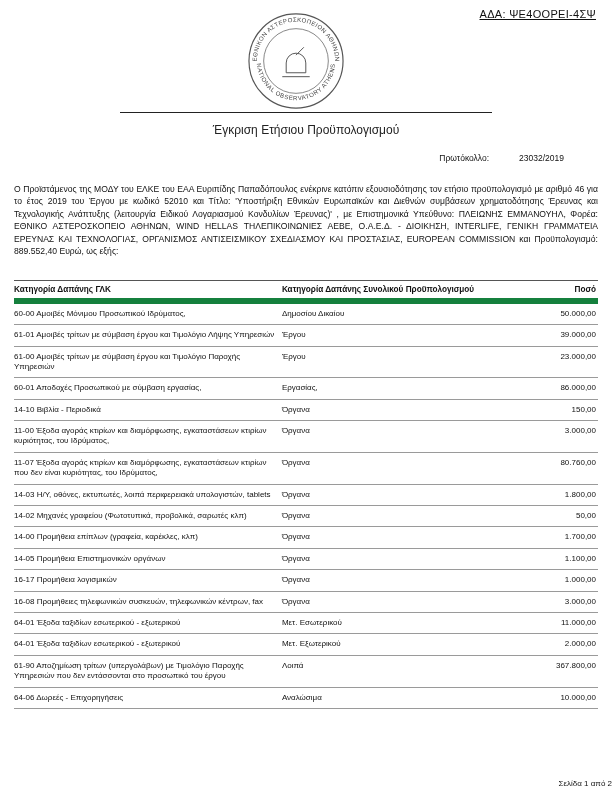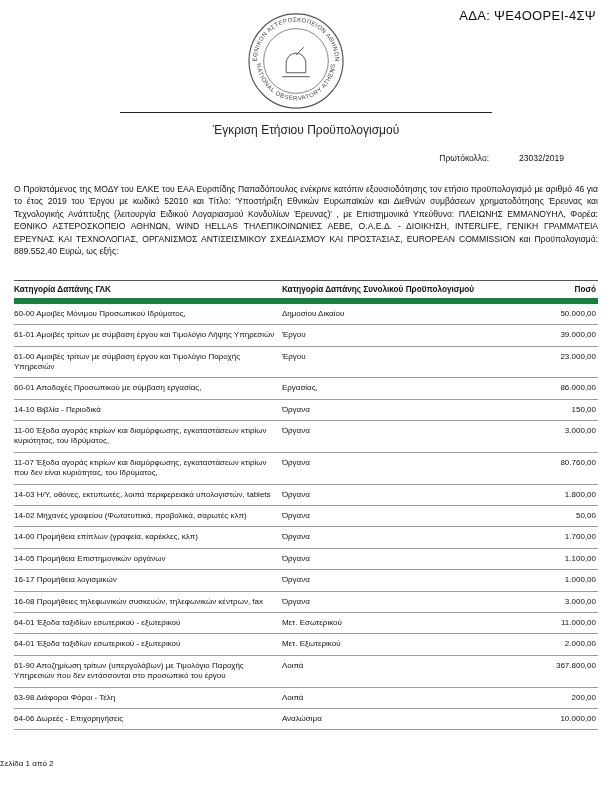--- a/index.html
+++ b/index.html
@@ -12,23 +12,24 @@
     color: #1a1a1a;
     overflow: hidden;
   }
 
   
   .header-zone { position: relative; height: 112px; }
   .ada {
     position: absolute;
     top: 8px;
     right: 16px;
-    font-size: 13px;
+    font-size: 11px;
     color: #111;
     letter-spacing: 0.3px;
+    text-decoration: underline;
   }
   .seal {
     position: absolute;
     left: 247px;
     top: 12px;
     width: 98px;
     height: 98px;
   }
   .stamp {
     position: absolute;
@@ -113,22 +114,22 @@
   }
   table.budget td.col-amount { text-align: right; white-space: nowrap; }
   .col-glk { width: 46%; }
   .col-cat { width: 40%; }
   .col-amount { width: 14%; }
 
   .footer {
     position: absolute;
     left: 0;
     right: 0;
-    bottom: 24px;
-    text-align: left;
+    bottom: 4px;
+    text-align: right;
     font-size: 8px;
     color: #111;
   }
 </style>
 </head>
 <body>
 
 <div class="page">
 
   <div class="header-zone">
@@ -266,25 +267,20 @@
     <td class="col-cat">Μετ. Εξωτερικού</td>
     <td class="col-amount">2.000,00</td>
   </tr>
 
   <tr>
     <td class="col-glk">61-90 Αποζημίωση τρίτων (υπεργολάβων) με Τιμολόγιο Παροχής Υπηρεσιών που δεν εντάσσονται στο προσωπικό του έργου</td>
     <td class="col-cat">Λοιπά</td>
     <td class="col-amount">367.800,00</td>
   </tr>
 
-  <tr>
-    <td class="col-glk">63-98 Διάφοροι Φόροι - Τέλη</td>
-    <td class="col-cat">Λοιπά</td>
-    <td class="col-amount">200,00</td>
-  </tr>
 
   <tr>
     <td class="col-glk">64-06 Δωρεές - Επιχορηγήσεις</td>
     <td class="col-cat">Αναλώσιμα</td>
     <td class="col-amount">10.000,00</td>
   </tr>
 </tbody>
   </table>
 
   <div class="footer">Σελίδα 1 από 2</div>

